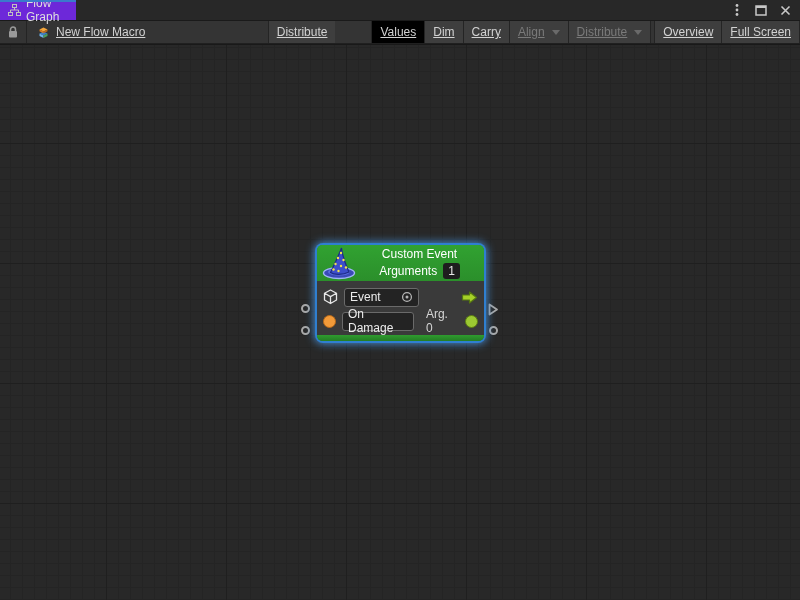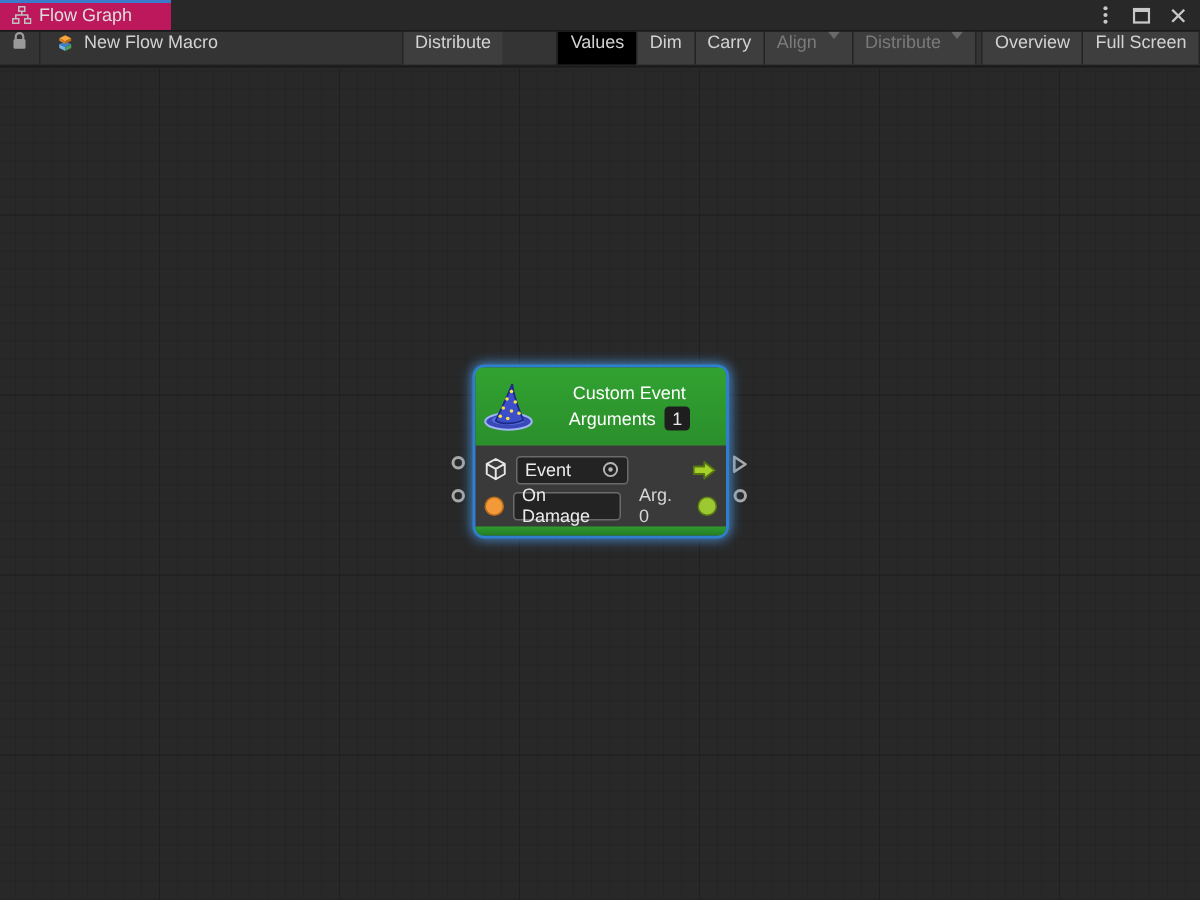--- a/index.html
+++ b/index.html
@@ -11,42 +11,42 @@
     background:#191919;
     position:relative;
     -webkit-font-smoothing:antialiased;
   }
   
   .tabbar {
     height:21px; background:#282828; display:flex; align-items:stretch;
     position:relative; border-bottom:1px solid #1a1a1a;
   }
   .tab {
-    width:114px; background:#be185d; display:flex; align-items:center; gap:5px;
+    width:76px; background:#6d28d9; display:flex; align-items:center; gap:5px;
     padding:0 8px; position:relative; color:#dedede; cursor:default;
   }
   .tab::before {
     content:""; position:absolute; left:0; top:0; right:0; height:2px;
     background:#3b79cc;
   }
   .win-controls {
     margin-left:auto; display:flex; align-items:center; gap:6px; padding-right:6px;
   }
   .win-btn {
     width:18px; height:18px; display:flex; align-items:center; justify-content:center;
     color:#c8c8c8; cursor:pointer;
   }
   
   .toolbar {
     height:23px; background:#343434; display:flex; align-items:stretch;
     border-bottom:1px solid #202020; font-size:12px;
   }
   .tb-btn {
-    display:flex; gap:4px; padding:0 8px; color:#d2d2d2;
-    background:#3e3e3e; border-left:1px solid #242424; cursor:pointer; white-space:nowrap;
+    display:flex; align-items:center; gap:4px; padding:0 8px; color:#d2d2d2;
+    background:#3e3e3e; border-left:1px solid #242424; cursor:pointer; white-space:nowrap;text-decoration:underline;
   }
   .tb-btn:last-child { border-right:1px solid #242424; }
   .tb-btn.active { background:#000000;margin-left:36px; }
   .tb-btn.disabled { color:#7a7a7a; cursor:default; }
   .tb-icon-btn { padding:0 7px; }
   .tb-plain { background:transparent; border-left:none; }
   .sep { width:1px; background:#242424; }
   .caret {
     width:0; height:0; border-left:4px solid transparent; border-right:4px solid transparent;
     border-top:5px solid #8a8a8a; margin-left:3px;
@@ -75,21 +75,21 @@
     background-position:106px 0, 0 98px, 10px 0, 0 2px;
   }
   
   .node {
     position:absolute; left:317px; top:200px; width:167px;
     border-radius:6px; background:#3a3a3a;
     box-shadow:0 0 0 2px #2f7fd0, 0 0 8px 3px rgba(74,152,228,0.85);
     cursor:grab;
   }
   .node-header {
-    height:52px; border-radius:5px 5px 0 0;
+    height:36px; border-radius:5px 5px 0 0;
     background:linear-gradient(#31a231,#2b8f2b);
     display:flex; align-items:center; padding:0 8px 0 5px; gap:6px;
   }
   .node-titles { flex:1; display:flex; flex-direction:column; align-items:center; gap:2px; }
   .node-title { color:#fff; font-size:12px; }
   .node-subtitle { display:flex; align-items:center; gap:6px; color:#fff; font-size:12px; }
   .count-badge {
     background:#1e1e1e; color:#e8e8e8; border-radius:3px; min-width:16px; text-align:center;
     padding:1px 5px; font-size:12px; cursor:pointer;
   }

